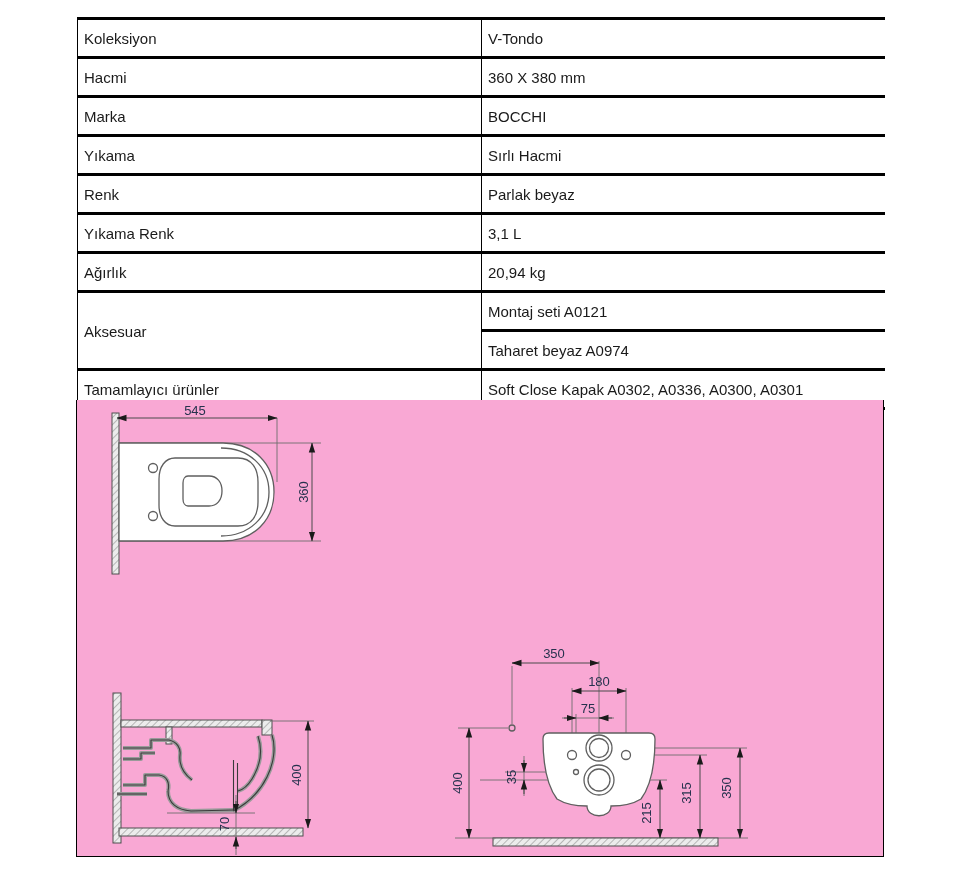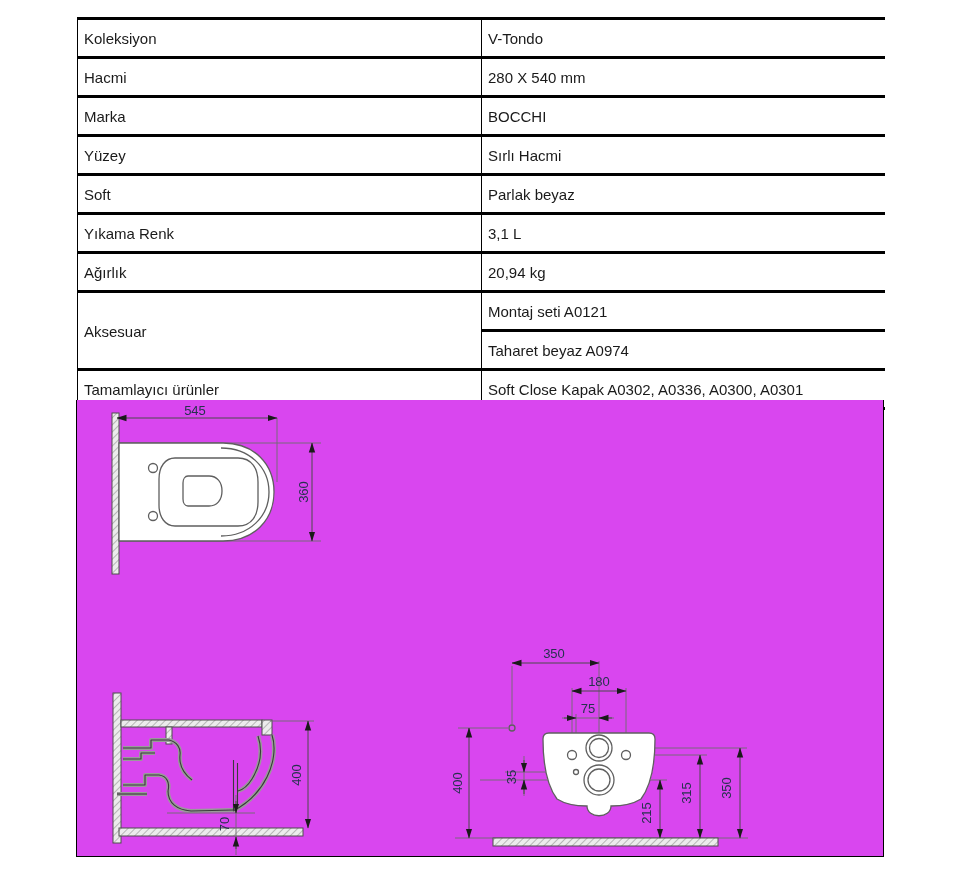--- a/index.html
+++ b/index.html
@@ -10,21 +10,21 @@
   table.spec{position:absolute;left:77px;top:17px;width:807px;
              border-collapse:collapse;table-layout:fixed;}
   table.spec td{border:solid #000;border-width:3px 1px;height:35px;
                 padding:1px 4px 0 6px;font-size:15px;color:#1a1a1a;
                 vertical-align:middle;overflow:hidden;white-space:nowrap;}
   table.spec td.val{border-right:0;margin-top:48px;}
   col.c1{width:404px;} col.c2{width:403px;}
 
   
   .drawing-box{position:absolute;left:76px;top:400px;width:806px;height:456px;
-               border:1.5px solid #000;border-top:none;background:#d946ef;}
+               border:1.5px solid #000;border-top:none;background:#f9a8d4;}
   .view{position:absolute;}
 
   
   .dl{stroke:#4a4a4a;stroke-width:1;fill:none;}
   .xl{stroke:#6e6e6e;stroke-width:0.9;fill:none;}
   .ol{stroke:#5f5f5f;stroke-width:1.3;fill:none;}
   .olw{stroke:#5f5f5f;stroke-width:1.3;fill:#fff;}
   .thick{stroke:#9a9a9a;stroke-width:4;fill:none;stroke-linejoin:round;}
   .over{stroke:#3a3a3a;stroke-width:1.1;fill:none;stroke-linejoin:round;}
   .hr{stroke:#4f4f4f;stroke-width:1;}
@@ -40,32 +40,32 @@
         <col class="c1">
         <col class="c2">
       </colgroup>
     <tbody>
       <tr>
         <td>Koleksiyon</td>
         <td class="val">V-Tondo</td>
       </tr>
       <tr>
         <td>Hacmi</td>
-        <td class="val">280 X 540 mm</td>
+        <td class="val">360 X 380 mm</td>
       </tr>
       <tr>
         <td>Marka</td>
         <td class="val">BOCCHI</td>
       </tr>
       <tr>
-        <td>Yüzey</td>
+        <td>Yıkama</td>
         <td class="val">Sırlı Hacmi</td>
       </tr>
       <tr>
-        <td>Soft</td>
+        <td>Renk</td>
         <td class="val">Parlak beyaz</td>
       </tr>
       <tr>
         <td>Yıkama Renk</td>
         <td class="val">3,1 L</td>
       </tr>
       <tr>
         <td>Ağırlık</td>
         <td class="val">20,94 kg</td>
       </tr>

